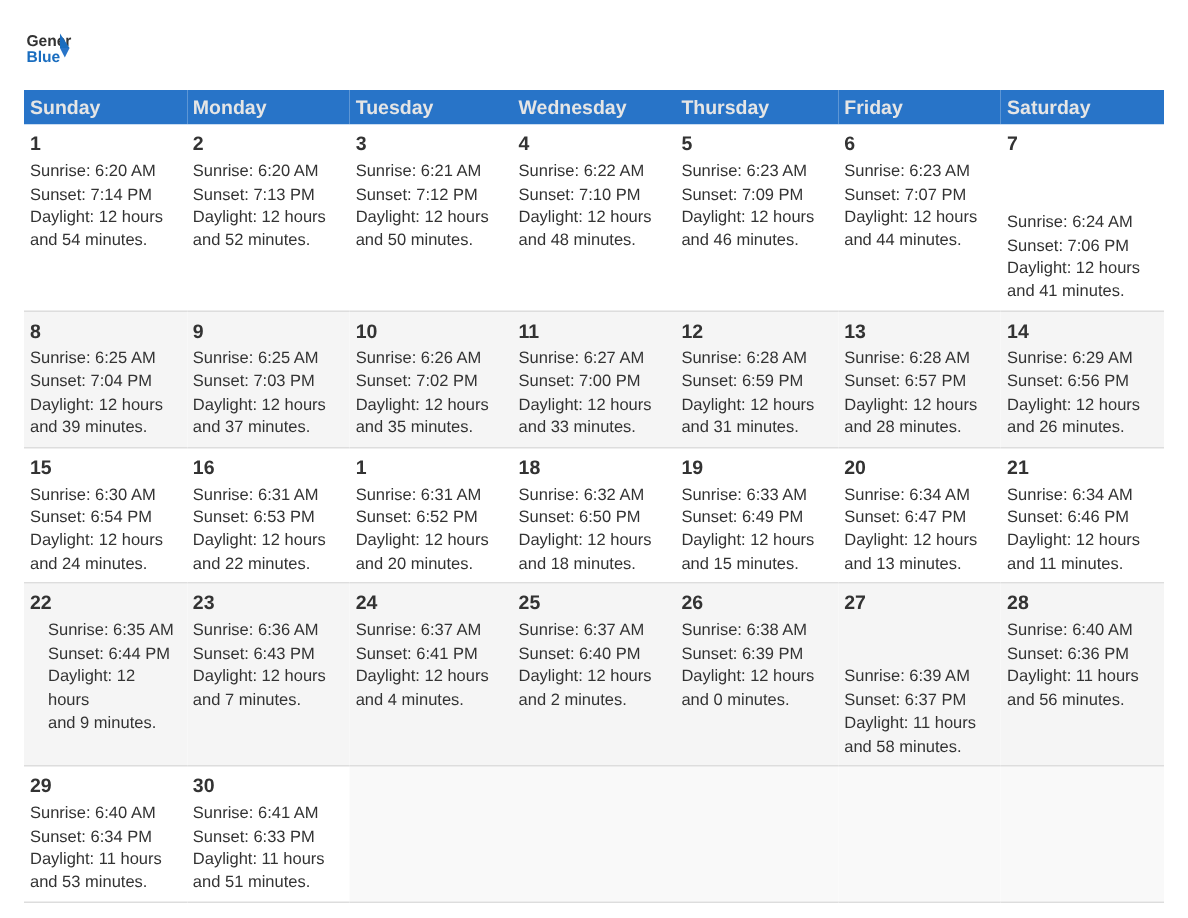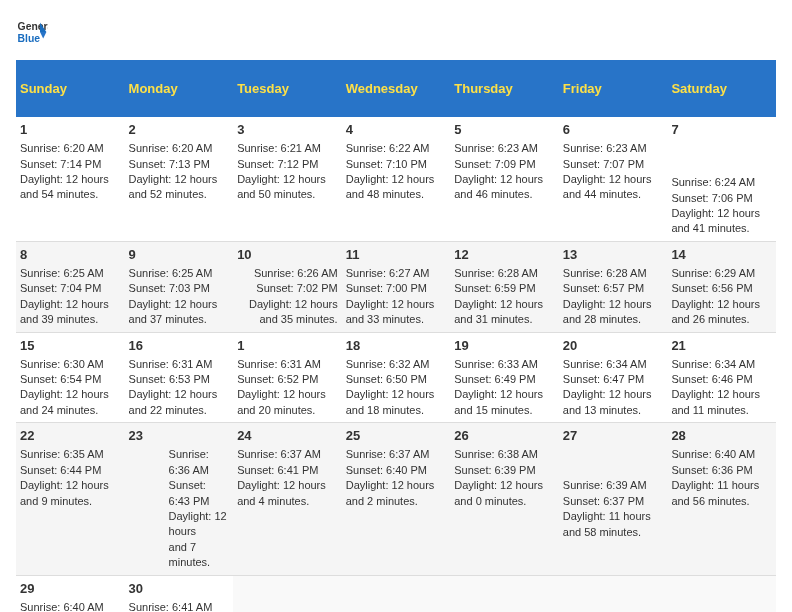--- a/index.html
+++ b/index.html
@@ -35,22 +35,22 @@
       font-size: 14px;
       color: #555;
     }
     table {
       width: 100%;
       border-collapse: collapse;
       font-size: 10.5px;
     }
     thead th {
       background-color: #2874c8;
-      color: #fde047;
-      padding: 21px 4px;
+      color: #e5e5e5;
+      padding: 4px 4px;
       text-align: left;
       font-size: 13px;
       font-weight: bold;
     }
     tbody tr {
       border-bottom: 1px solid #ddd;
     }
     tbody tr:nth-child(odd) { background: #fff; }
     tbody tr:nth-child(even) { background: #f5f5f5; }
     td {
@@ -164,21 +164,21 @@
         </td>
         <td>
           <span class="day-num">9</span>
           <div class="day-info" style="white-space: pre-line;">Sunrise: 6:25 AM
 Sunset: 7:03 PM
 Daylight: 12 hours
 and 37 minutes.</div>
         </td>
         <td>
           <span class="day-num">10</span>
-          <div class="day-info" style="white-space: pre-line; text-align: right;">Sunrise: 6:26 AM
+          <div class="day-info" style="white-space: pre-line;">Sunrise: 6:26 AM
 Sunset: 7:02 PM
 Daylight: 12 hours
 and 35 minutes.</div>
         </td>
         <td>
           <span class="day-num">11</span>
           <div class="day-info" style="white-space: pre-line;">Sunrise: 6:27 AM
 Sunset: 7:00 PM
 Daylight: 12 hours
 and 33 minutes.</div>
@@ -252,28 +252,28 @@
           <span class="day-num">21</span>
           <div class="day-info" style="white-space: pre-line;">Sunrise: 6:34 AM
 Sunset: 6:46 PM
 Daylight: 12 hours
 and 11 minutes.</div>
         </td>
       </tr>
       <tr>
         <td>
           <span class="day-num">22</span>
-          <div class="day-info" style="white-space: pre-line;">Sunrise: 6:35 AM
+          <div class="day-info" style="white-space: pre-line; margin-left: 12px;">Sunrise: 6:35 AM
 Sunset: 6:44 PM
 Daylight: 12 hours
 and 9 minutes.</div>
         </td>
         <td>
           <span class="day-num">23</span>
-          <div class="day-info" style="white-space: pre-line; margin-left: 40px;">Sunrise: 6:36 AM
+          <div class="day-info" style="white-space: pre-line;">Sunrise: 6:36 AM
 Sunset: 6:43 PM
 Daylight: 12 hours
 and 7 minutes.</div>
         </td>
         <td>
           <span class="day-num">24</span>
           <div class="day-info" style="white-space: pre-line;">Sunrise: 6:37 AM
 Sunset: 6:41 PM
 Daylight: 12 hours
 and 4 minutes.</div>

